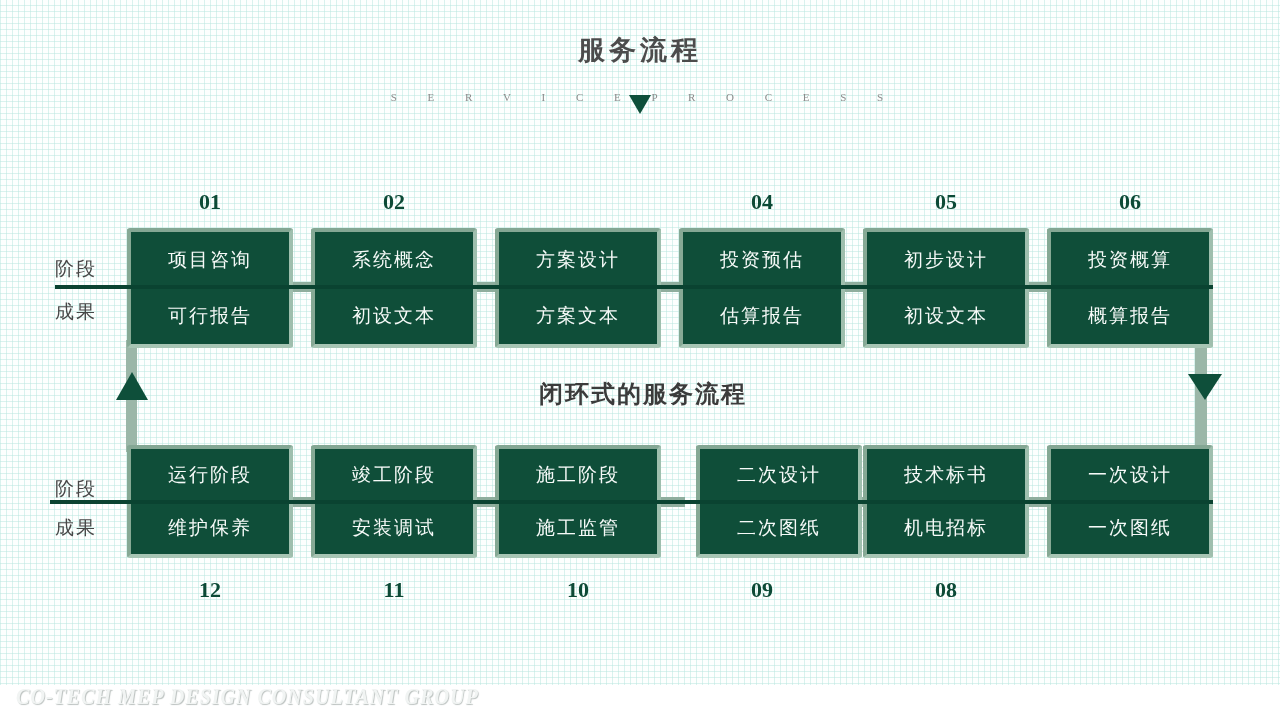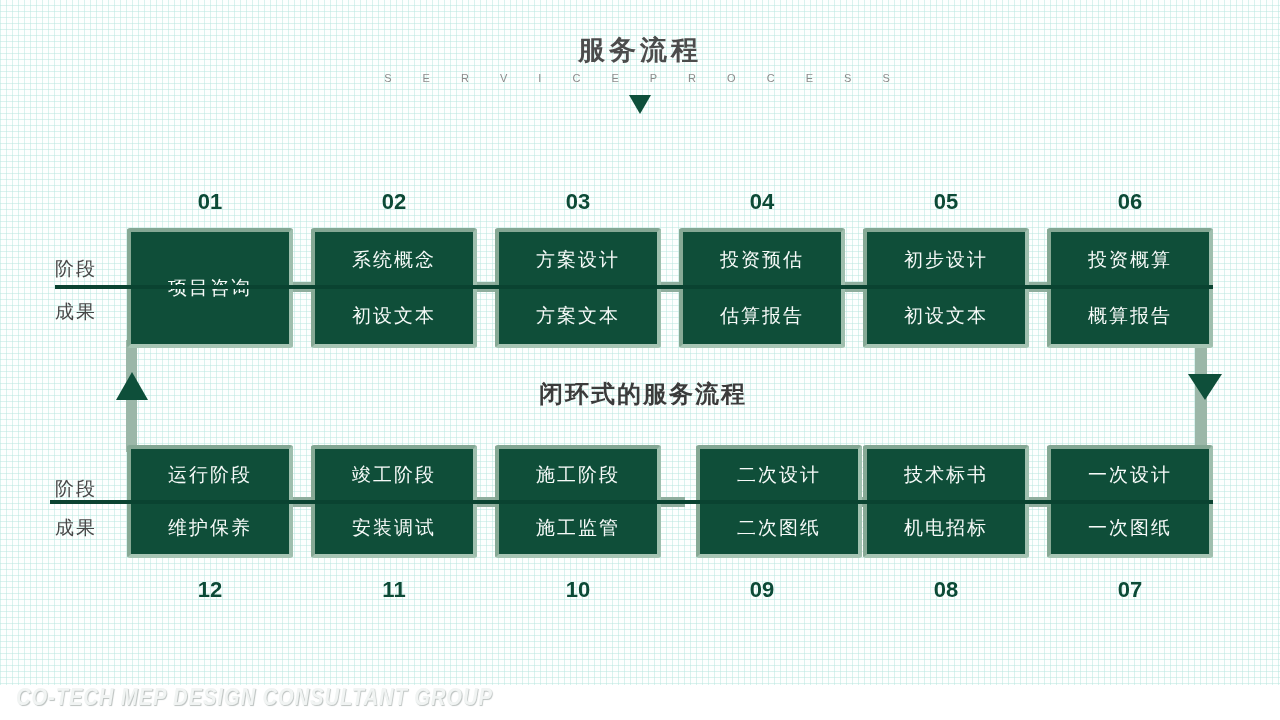--- a/index.html
+++ b/index.html
@@ -6,26 +6,27 @@
   html,body { width:1280px; height:720px; }
   body { font-family:"Liberation Sans","DejaVu Sans",sans-serif; overflow:hidden; }
 
   .slide {
     position:relative; width:1280px; height:685px;
     background-color:#fdfffe;
     background-image:
       linear-gradient(90deg, rgba(183,230,222,.5) 1px, transparent 1px),
       linear-gradient(0deg,  rgba(183,230,222,.5) 1px, transparent 1px);
     background-size:6px 6px;
+    font-family:Liberation Serif, serif;
   }
 
   
   .title-block { position:absolute; top:32px; left:0; width:1280px; text-align:center; }
   .title-zh { font-size:27px; font-weight:600; color:#4c4c4c; letter-spacing:4px; }
-  .title-en { margin-top:4px; font-size:11px; color:#8b8b8b; letter-spacing:6px; word-spacing:16px; font-weight:500; }
+  .title-en { margin-top:23px; font-size:11px; color:#8b8b8b; letter-spacing:6px; word-spacing:16px; font-weight:500; }
   .tri-down-sm {
     position:absolute; top:95px; left:629px; width:0; height:0;
     border-left:11px solid transparent; border-right:11px solid transparent;
     border-top:19px solid #0e4f3a;
   }
 
   
   .vbar { position:absolute; width:11px; background:#9bb7a8; z-index:1; }
   .vbar.left  { left:126px;  top:340px; height:112px; }
   .vbar.right { left:1195px; top:340px; height:112px; width:12px; }
@@ -114,27 +115,27 @@
   <div class="stub" style="left:839px;top:497px"></div>
   <div class="stub" style="left:1023px;top:497px"></div>
 
   <div class="axis-label" style="top:256px">阶段</div>
   <div class="axis-label" style="top:299px">成果</div>
   <div class="axis-label" style="top:476px">阶段</div>
   <div class="axis-label" style="top:515px">成果</div>
 
   <div class="num row-top" style="left:127px">01</div>
   <div class="num row-top" style="left:311px">02</div>
-  <div class="num row-top" style="left:495px">03</div>
   <div class="num row-top" style="left:679px">04</div>
   <div class="num row-top" style="left:863px">05</div>
   <div class="num row-top" style="left:1047px">06</div>
 
   <div class="pbox row-top" style="left:127px">
     <div class="half">项目咨询</div>
+    <div class="half">可行报告</div>
   </div>
   <div class="pbox row-top" style="left:311px">
     <div class="half">系统概念</div>
     <div class="half">初设文本</div>
   </div>
   <div class="pbox row-top" style="left:495px">
     <div class="half">方案设计</div>
     <div class="half">方案文本</div>
   </div>
   <div class="pbox row-top" style="left:679px">
@@ -173,21 +174,20 @@
   <div class="pbox row-bottom" style="left:1047px">
     <div class="half">一次设计</div>
     <div class="half">一次图纸</div>
   </div>
 
   <div class="num row-bottom" style="left:127px">12</div>
   <div class="num row-bottom" style="left:311px">11</div>
   <div class="num row-bottom" style="left:495px">10</div>
   <div class="num row-bottom" style="left:679px">09</div>
   <div class="num row-bottom" style="left:863px">08</div>
-  <div class="num row-bottom" style="left:1047px">07</div>
 
   <div class="hline top"></div>
   <div class="hline bottom"></div>
 
   <div class="loop-caption">闭环式的服务流程</div>
 
   <div class="watermark">CO-TECH MEP DESIGN CONSULTANT GROUP</div>
 
 </div>
 

